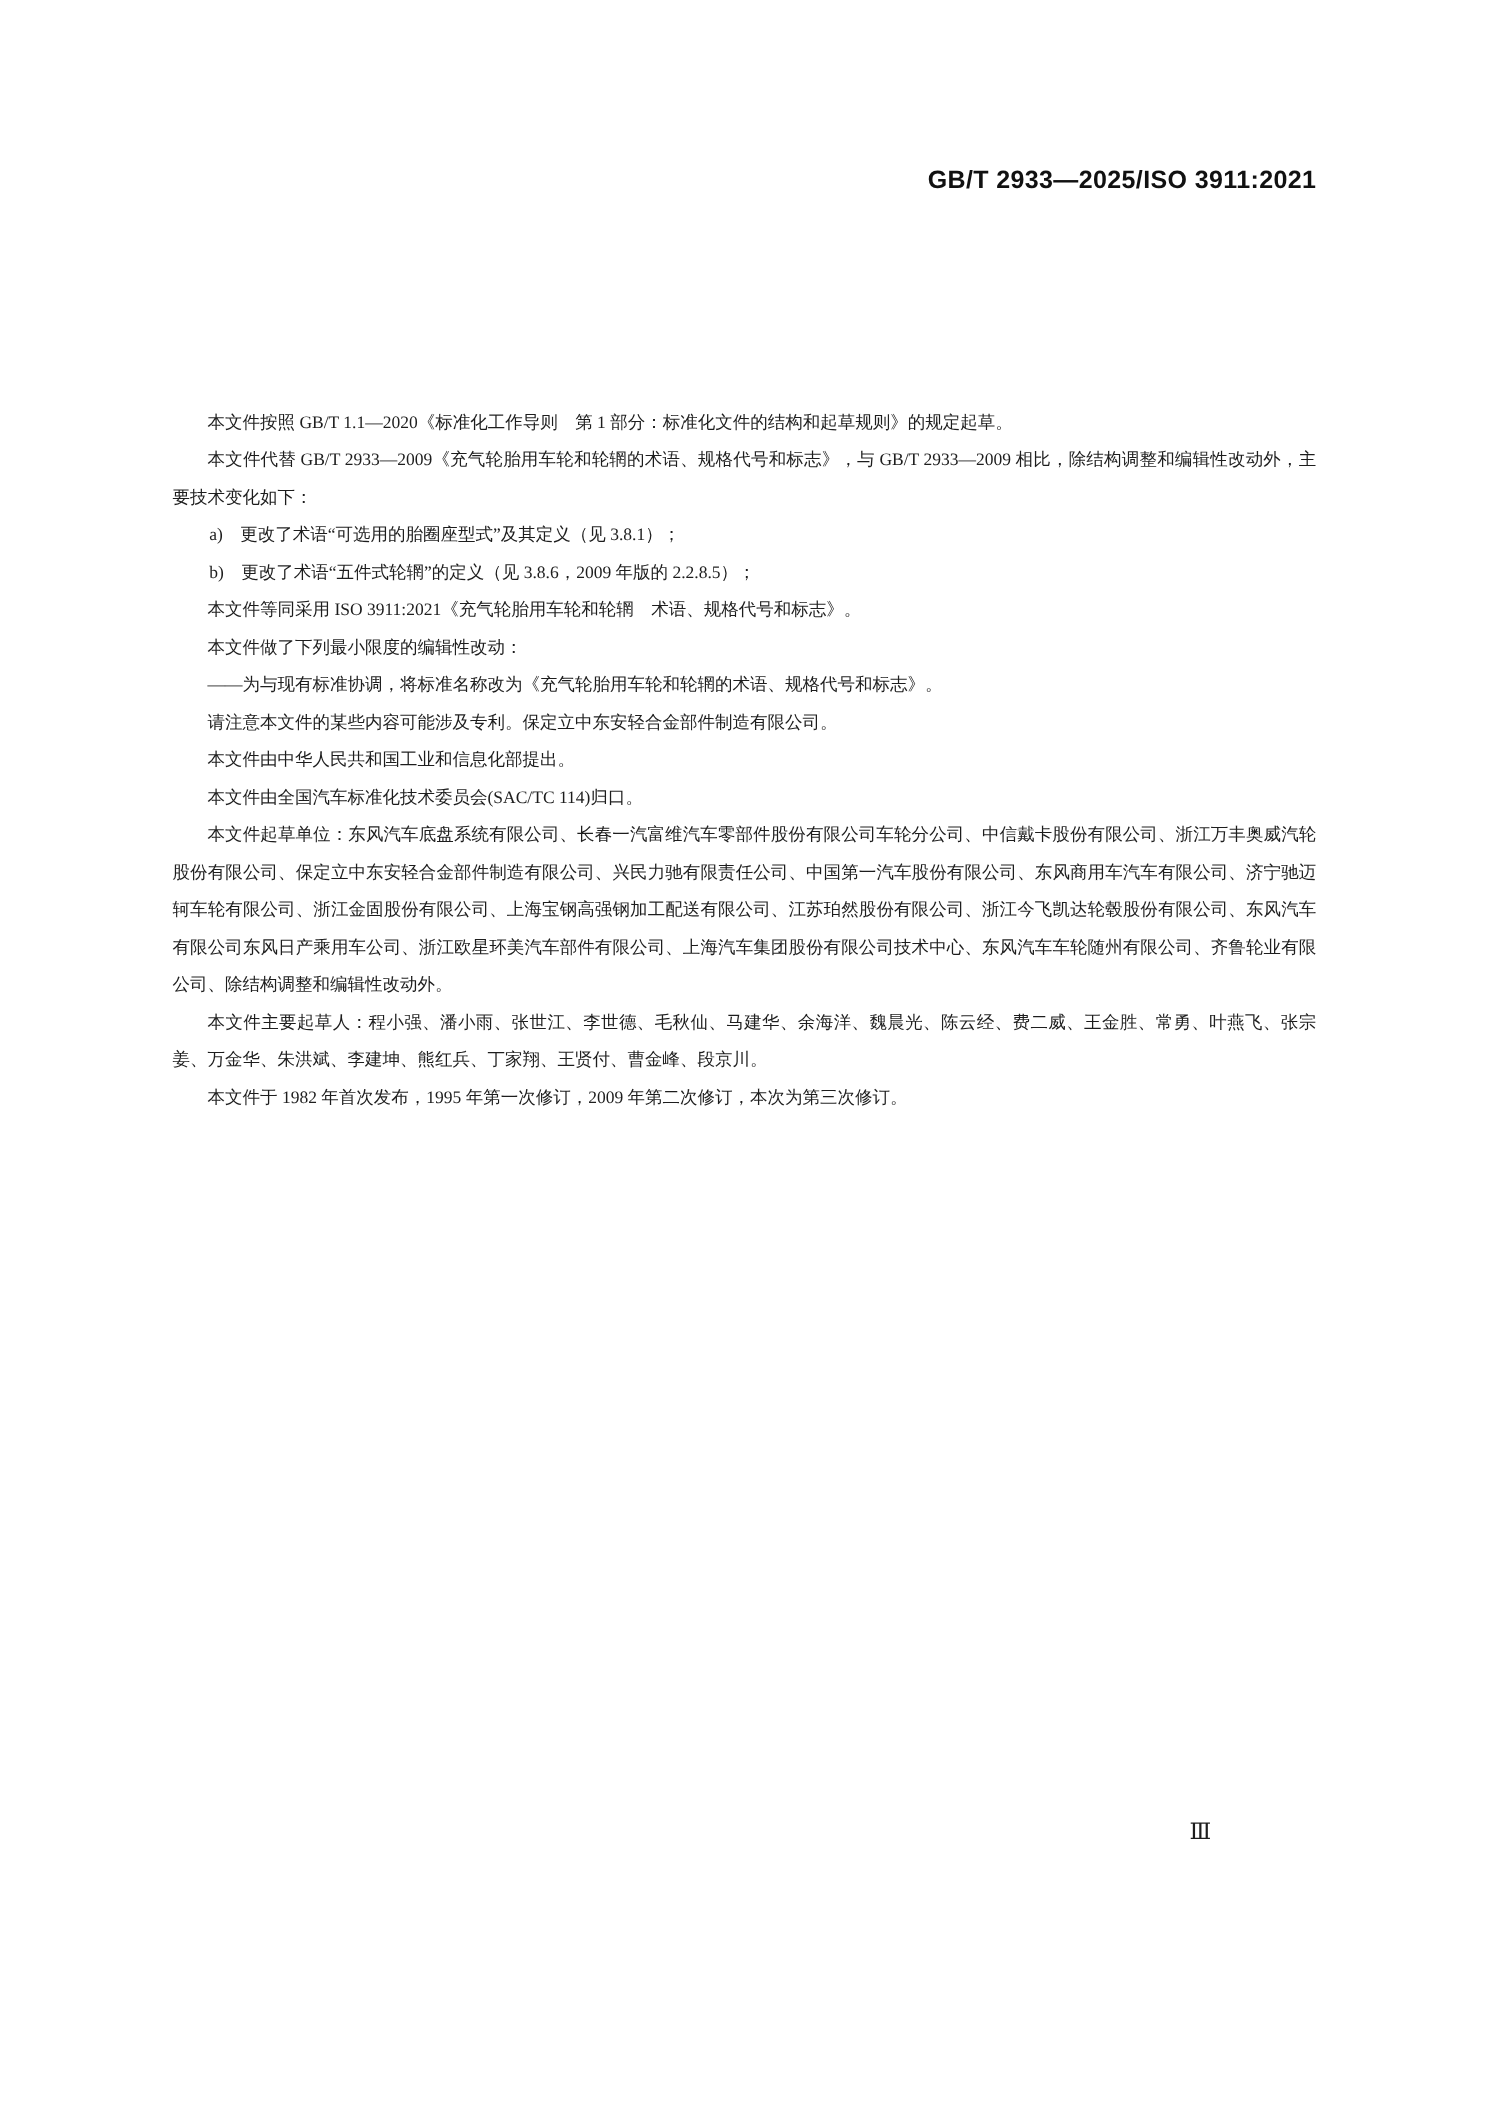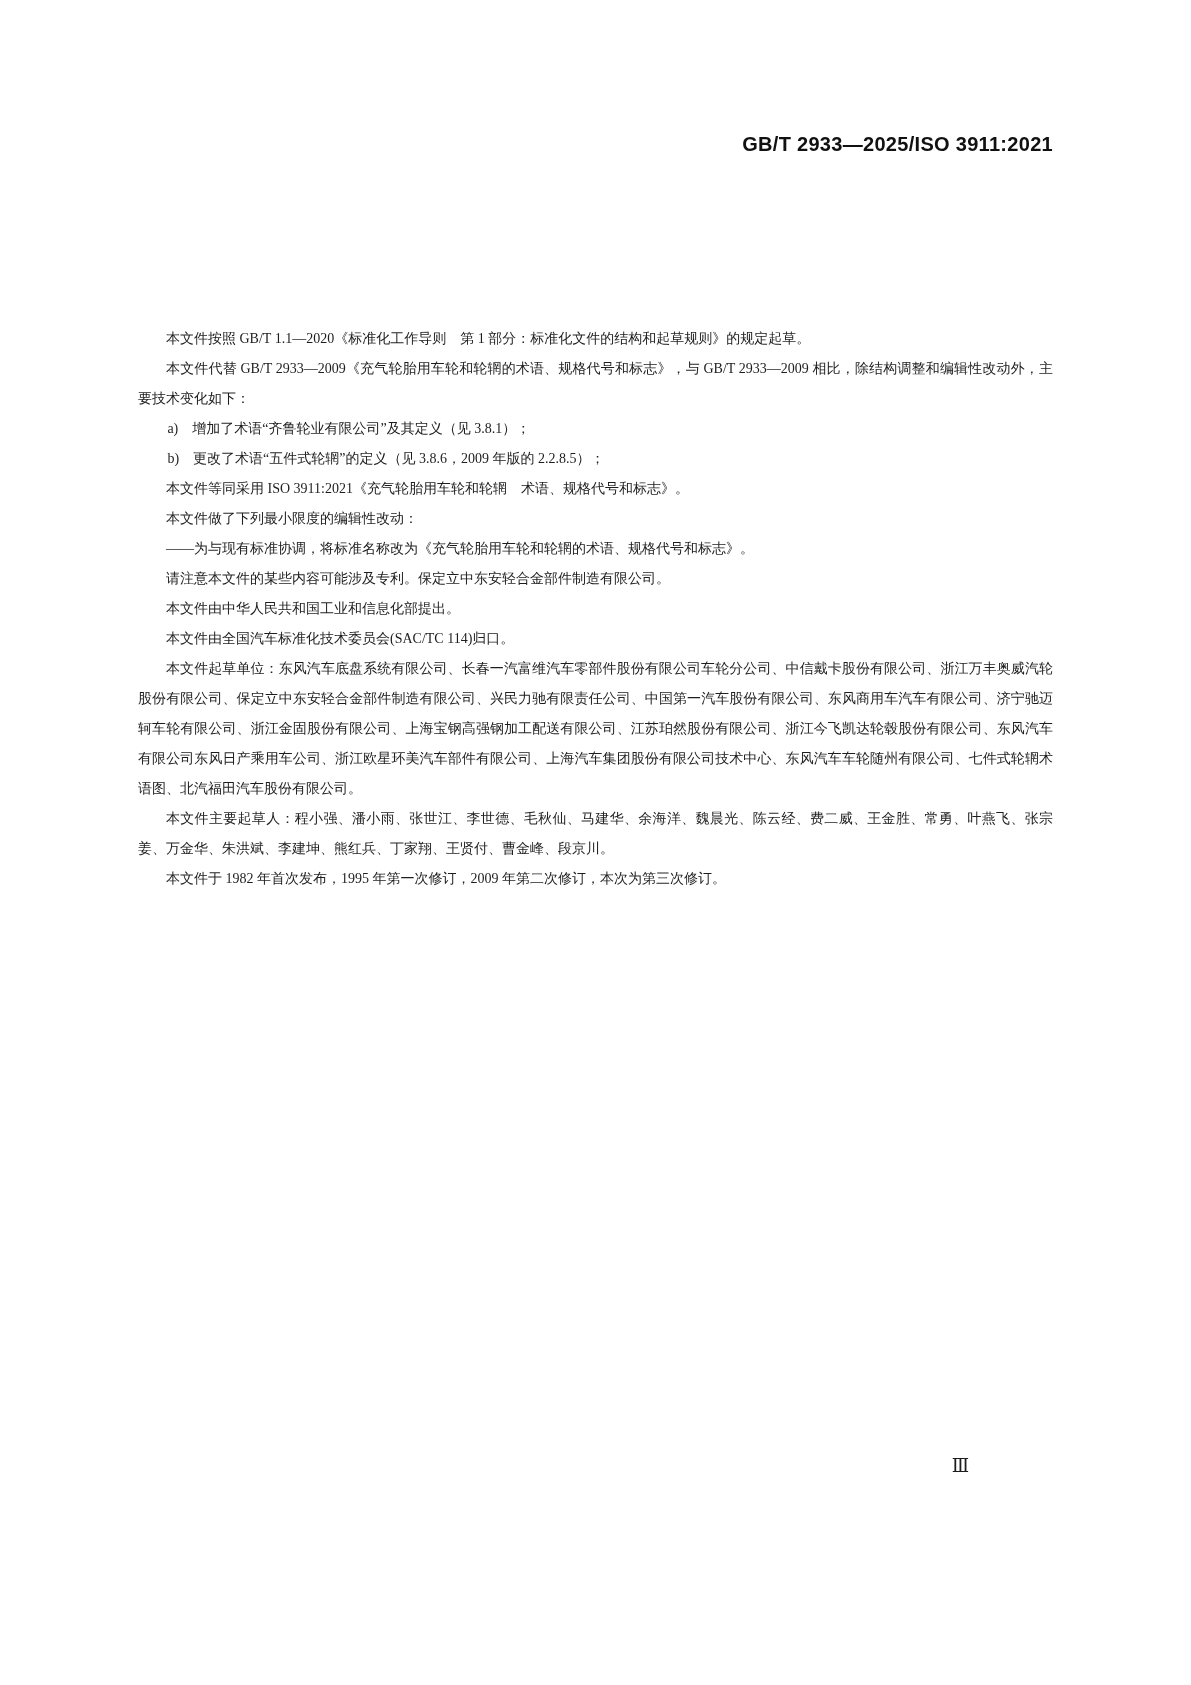--- a/index.html
+++ b/index.html
@@ -70,28 +70,28 @@
 <div class="page">
 
   <div class="doc-header">
     <span class="doc-number">GB/T 2933—2025/ISO 3911:2021</span>
   </div>
 
 
   <main class="doc-content" id="doc-content">
       <p class="para body">本文件按照 GB/T 1.1—2020《标准化工作导则　第 1 部分：标准化文件的结构和起草规则》的规定起草。</p>
       <p class="para body">本文件代替 GB/T 2933—2009《充气轮胎用车轮和轮辋的术语、规格代号和标志》，与 GB/T 2933—2009 相比，除结构调整和编辑性改动外，主要技术变化如下：</p>
-      <p class="para list-item">a)　增加了术语“齐鲁轮业有限公司”及其定义（见 3.8.1）；</p>
+      <p class="para list-item">a)　更改了术语“可选用的胎圈座型式”及其定义（见 3.8.1）；</p>
       <p class="para list-item">b)　更改了术语“五件式轮辋”的定义（见 3.8.6，2009 年版的 2.2.8.5）；</p>
       <p class="para body">本文件等同采用 ISO 3911:2021《充气轮胎用车轮和轮辋　术语、规格代号和标志》。</p>
       <p class="para body">本文件做了下列最小限度的编辑性改动：</p>
       <p class="para body">——为与现有标准协调，将标准名称改为《充气轮胎用车轮和轮辋的术语、规格代号和标志》。</p>
       <p class="para body">请注意本文件的某些内容可能涉及专利。保定立中东安轻合金部件制造有限公司。</p>
       <p class="para body">本文件由中华人民共和国工业和信息化部提出。</p>
       <p class="para body">本文件由全国汽车标准化技术委员会(SAC/TC 114)归口。</p>
-      <p class="para body">本文件起草单位：东风汽车底盘系统有限公司、长春一汽富维汽车零部件股份有限公司车轮分公司、中信戴卡股份有限公司、浙江万丰奥威汽轮股份有限公司、保定立中东安轻合金部件制造有限公司、兴民力驰有限责任公司、中国第一汽车股份有限公司、东风商用车汽车有限公司、济宁驰迈轲车轮有限公司、浙江金固股份有限公司、上海宝钢高强钢加工配送有限公司、江苏珀然股份有限公司、浙江今飞凯达轮毂股份有限公司、东风汽车有限公司东风日产乘用车公司、浙江欧星环美汽车部件有限公司、上海汽车集团股份有限公司技术中心、东风汽车车轮随州有限公司、七件式轮辋术语图、北汽福田汽车股份有限公司。</p>
+      <p class="para body">本文件起草单位：东风汽车底盘系统有限公司、长春一汽富维汽车零部件股份有限公司车轮分公司、中信戴卡股份有限公司、浙江万丰奥威汽轮股份有限公司、保定立中东安轻合金部件制造有限公司、兴民力驰有限责任公司、中国第一汽车股份有限公司、东风商用车汽车有限公司、济宁驰迈轲车轮有限公司、浙江金固股份有限公司、上海宝钢高强钢加工配送有限公司、江苏珀然股份有限公司、浙江今飞凯达轮毂股份有限公司、东风汽车有限公司东风日产乘用车公司、浙江欧星环美汽车部件有限公司、上海汽车集团股份有限公司技术中心、东风汽车车轮随州有限公司、齐鲁轮业有限公司、除结构调整和编辑性改动外。</p>
       <p class="para body">本文件主要起草人：程小强、潘小雨、张世江、李世德、毛秋仙、马建华、余海洋、魏晨光、陈云经、费二威、王金胜、常勇、叶燕飞、张宗姜、万金华、朱洪斌、李建坤、熊红兵、丁家翔、王贤付、曹金峰、段京川。</p>
       <p class="para body">本文件于 1982 年首次发布，1995 年第一次修订，2009 年第二次修订，本次为第三次修订。</p>
     </main>
 
   <div class="page-number">Ⅲ</div>
 
 </div>
 
 </body></html>

